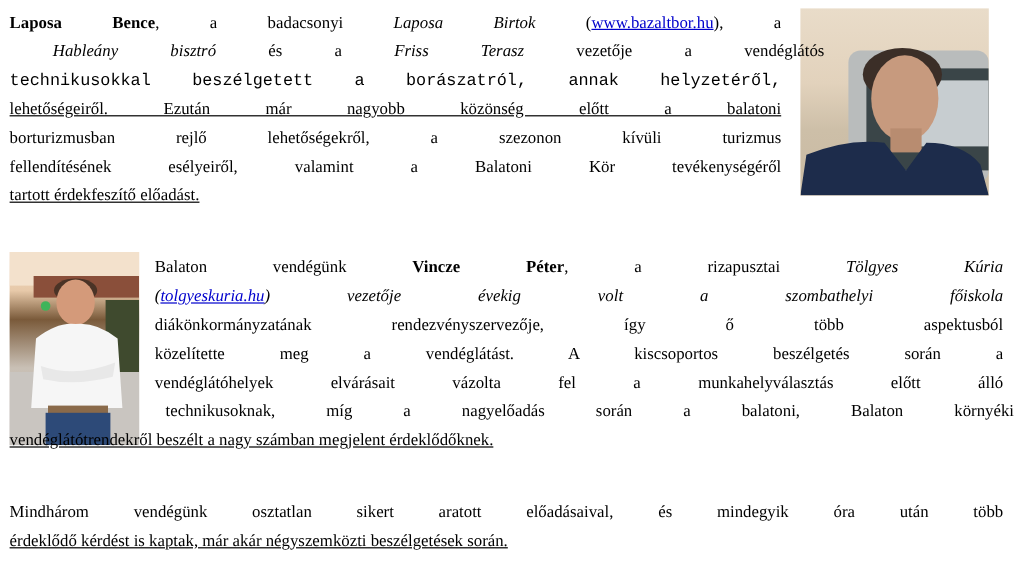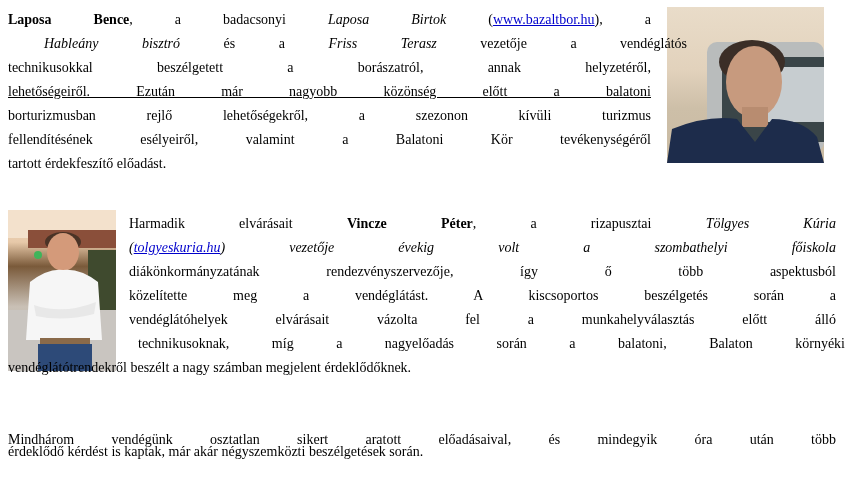--- a/index.html
+++ b/index.html
@@ -1,20 +1,20 @@
 <!DOCTYPE html>
 <html><head>
 <meta charset="utf-8">
 <style>
   html, body { margin: 0; padding: 0; background: #ffffff; }
   body { width: 848px; height: 479px; position: relative; overflow: hidden;
          font-family: "Liberation Serif", serif; color: #000; }
   .line { position: absolute; font-size: 14px; line-height: 24px; height: 24px;
           white-space: nowrap; text-align: justify; text-align-last: justify; }
-  .line.last { text-align-last: left; }
+  .line.last { text-align-last: left; text-decoration: underline; }
   a { color: #0000cc; text-decoration: underline; }
   b { font-weight: bold; }
   i { font-style: italic; }
   .photo { position: absolute; overflow: hidden; }
   #photo1 { left: 667px; top: 7px; width: 157px; height: 156px;
     background: linear-gradient(180deg,#e9dcc9 0%,#e2d2bc 40%,#cdbfa8 65%,#c9baa2 100%); }
   #photo2 { left: 8px; top: 210px; width: 108px; height: 161px;
     background: linear-gradient(180deg,#f0dcc8 0%,#e7c9a9 20%,#7a5a3a 35%,#c9c0b5 60%,#b8b3ae 100%); }
 </style>
 </head>
@@ -29,21 +29,21 @@
     <ellipse cx="87" cy="75" rx="28" ry="36" fill="#c79a7e"></ellipse>
     <rect x="75" y="100" width="26" height="20" fill="#b88c70"></rect>
     <path d="M0 156 L5 122 Q40 108 70 112 L88 135 L105 112 Q135 112 150 130 L157 156 Z" fill="#1d2c4b"></path>
   </svg>
 </div>
 
 <div class="line" style="left:8px; top:8px; width:643px;"><b>Laposa Bence</b><span>, a badacsonyi </span><i>Laposa Birtok</i><span> (</span><a>www.bazaltbor.hu</a><span>), a</span></div>
 
 <div class="line" style="left:8px; top:32px; width:643px;margin-left:36px;"><i>Hableány bisztró</i><span> és a </span><i>Friss Terasz</i><span> vezetője a vendéglátós</span></div>
 
-<div class="line" style="left:8px; top:56px; width:643px;">technikusokkal beszélgetett a borászatról, annak helyzetéről,</div>
+<div class="line" style="left:8px; top:56px; width:643px;font-family:Liberation Mono, monospace;">technikusokkal beszélgetett a borászatról, annak helyzetéről,</div>
 <div class="line" style="left:8px; top:80px; width:643px;text-decoration:underline;">lehetőségeiről. Ezután már nagyobb közönség előtt a balatoni</div>
 <div class="line" style="left:8px; top:104px; width:643px;">borturizmusban rejlő lehetőségekről, a szezonon kívüli turizmus</div>
 <div class="line" style="left:8px; top:128px; width:643px;">fellendítésének esélyeiről, valamint a Balatoni Kör tevékenységéről</div>
 <div class="line last" style="left:8px; top:152px; width:643px;">tartott érdekfeszítő előadást.</div>
 
 <div id="photo2" class="photo">
   <svg width="108" height="161" viewBox="0 0 108 161">
     <rect x="0" y="0" width="108" height="28" fill="#f3e1cc"></rect>
     <rect x="20" y="20" width="88" height="18" fill="#8a4f3a"></rect>
     <rect x="80" y="40" width="28" height="60" fill="#3f4a2e"></rect>
@@ -51,24 +51,24 @@
     <rect x="0" y="100" width="108" height="61" fill="#c9c5c0"></rect>
     <ellipse cx="55" cy="32" rx="18" ry="10" fill="#4a3326"></ellipse>
     <ellipse cx="55" cy="42" rx="16" ry="19" fill="#d49a7a"></ellipse>
     <path d="M18 130 L22 72 Q40 58 55 60 Q72 58 90 72 L94 130 Z" fill="#f6f6f6"></path>
     <path d="M26 95 Q55 105 88 92 L86 104 Q55 112 28 106 Z" fill="#e8e8e8"></path>
     <rect x="32" y="128" width="50" height="7" fill="#8a6a4a"></rect>
     <rect x="30" y="134" width="54" height="27" fill="#2d4a78"></rect>
   </svg>
 </div>
 
-<div class="line" style="left:129px; top:212px; width:707px;"><span>Harmadik elvárásait </span><b>Vincze Péter</b><span>, a rizapusztai </span><i>Tölgyes Kúria</i></div>
+<div class="line" style="left:129px; top:212px; width:707px;"><span>Balaton vendégünk </span><b>Vincze Péter</b><span>, a rizapusztai </span><i>Tölgyes Kúria</i></div>
 
 <div class="line" style="left:129px; top:236px; width:707px;font-style:italic;"><span>(</span><a>tolgyeskuria.hu</a><span>) vezetője évekig volt a szombathelyi főiskola</span></div>
 
 <div class="line" style="left:129px; top:260px; width:707px;">diákönkormányzatának rendezvényszervezője, így ő több aspektusból</div>
 <div class="line" style="left:129px; top:284px; width:707px;">közelítette meg a vendéglátást. A kiscsoportos beszélgetés során a</div>
 <div class="line" style="left:129px; top:308px; width:707px;">vendéglátóhelyek elvárásait vázolta fel a munkahelyválasztás előtt álló</div>
 <div class="line" style="left:138px; top:332px; width:707px;">technikusoknak, míg a nagyelőadás során a balatoni, Balaton környéki</div>
 <div class="line last" style="left:8px; top:356px; width:828px;">vendéglátótrendekről beszélt a nagy számban megjelent érdeklődőknek.</div>
 
-<div class="line" style="left:8px; top:428px; width:828px;">Mindhárom vendégünk osztatlan sikert aratott előadásaival, és mindegyik óra után több</div>
+<div class="line" style="left:8px; top:416px; width:828px;">Mindhárom vendégünk osztatlan sikert aratott előadásaival, és mindegyik óra után több</div>
 <div class="line last" style="left:8px; top:440px; width:828px;">érdeklődő kérdést is kaptak, már akár négyszemközti beszélgetések során.</div>
 
 </body></html>

